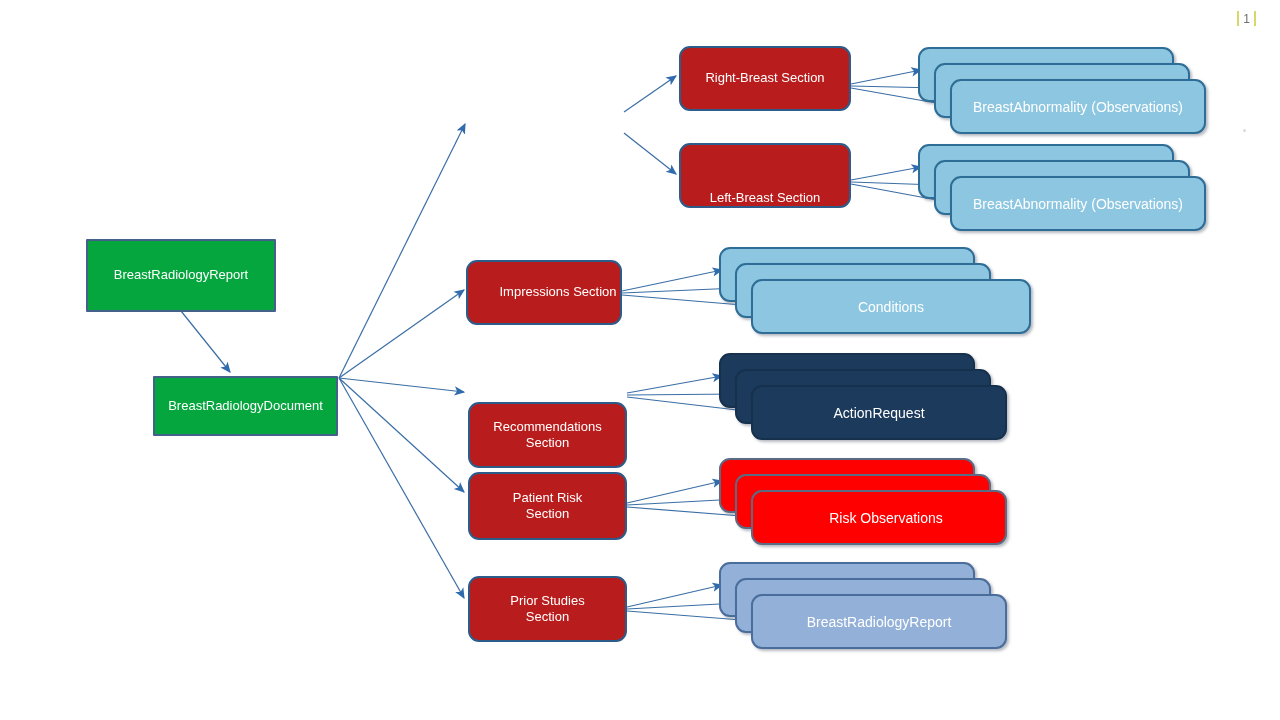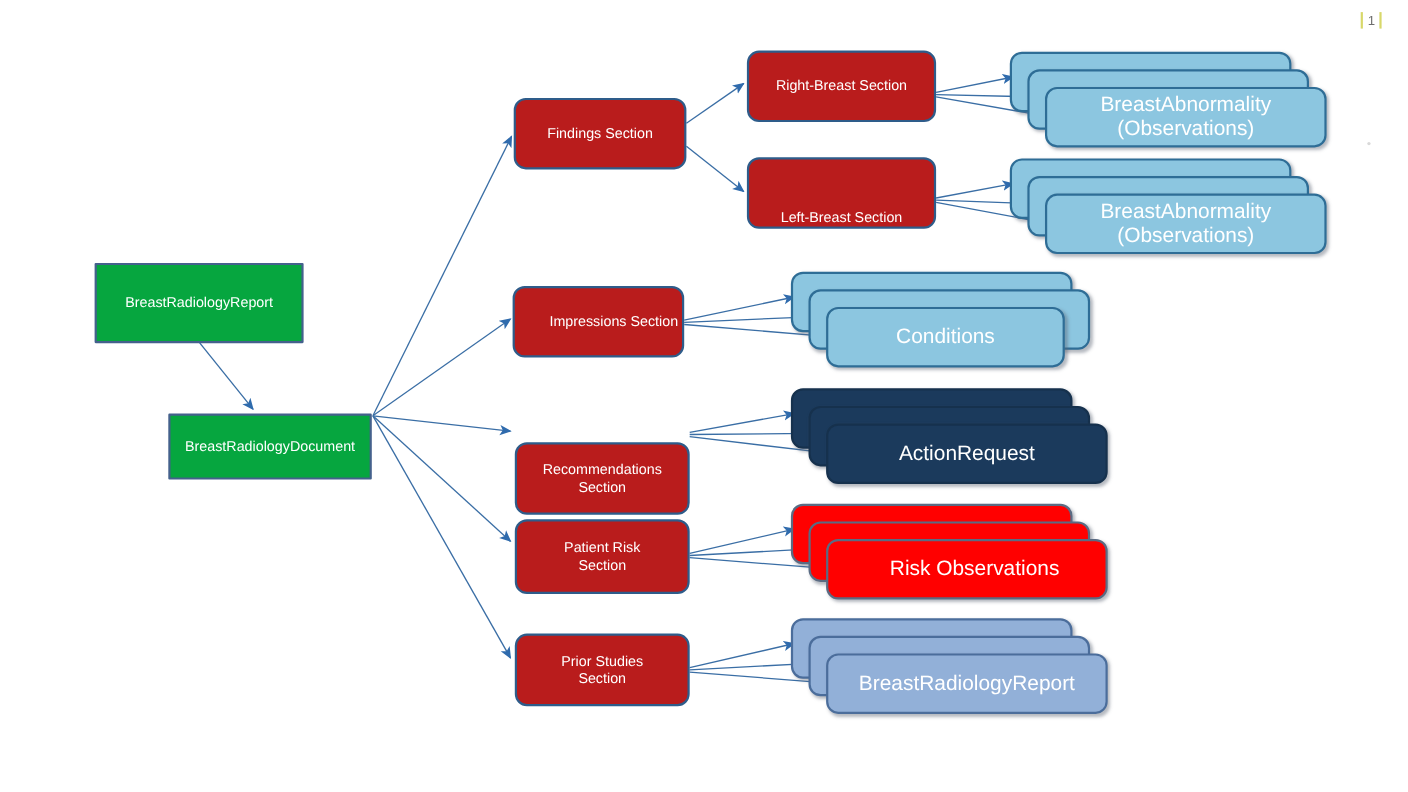--- a/index.html
+++ b/index.html
@@ -68,21 +68,21 @@
     position: absolute;
     box-sizing: border-box;
     border-radius: 11px;
     border: 2px solid #2E5C8A;
     box-shadow: 2px 2px 3px rgba(90,100,115,0.45);
     display: flex;
     align-items: center;
     justify-content: center;
     text-align: center;
     color: #ffffff;
-    font-size: 19px;
+    font-size: 14px;
   }
   .stack .card.c0 { left: 0px;  top: 0px;  }
   .stack .card.c1 { left: 16px; top: 16px; }
   .stack .card.c2 { left: 32px; top: 32px; }
 
   
   .stack.lightblue .card { background: #8CC6E0; border-color: #2E6D96; }
   .stack.navy      .card { background: #1B3A5C; border-color: #16314D; }
   .stack.red       .card { background: #FF0000; border-color: #5A6B83; padding-left: 14px; }
   .stack.slate     .card { background: #92B0D8; border-color: #4B6D9B; }
@@ -169,23 +169,20 @@
   </svg>
 
   <div class="node green" style="left:86px; top:239px; width:190px; height:73px;">
     <span>BreastRadiologyReport</span>
   </div>
 
   <div class="node green" style="left:153px; top:376px; width:185px; height:60px;">
     <span>BreastRadiologyDocument</span>
   </div>
 
-  <div class="node section" style="left:467px; top:89px; width:157px; height:65px;">
-    <span>Findings Section</span>
-  </div>
 
   <div class="node section" style="left:679px; top:46px; width:172px; height:65px;">
     <span>Right-Breast Section</span>
   </div>
 
   <div class="node section" style="left:679px; top:143px; width:172px; height:65px;align-items:flex-end;">
     <span>Left-Breast Section</span>
   </div>
 
   <div class="node section" style="left:466px; top:260px; width:156px; height:65px;padding-left:28px;">
@@ -219,21 +216,21 @@
     <div class="card c0" style="width:256px; height:55px;"></div>
     <div class="card c1" style="width:256px; height:55px;"></div>
     <div class="card c2" style="width:256px; height:55px;">
       <span class="card-label">BreastAbnormality (Observations)</span>
     </div>
   </div>
 
   <div class="stack lightblue" style="left:719px; top:247px; width:290px; height:100px;">
     <div class="card c0" style="width:256px; height:55px;"></div>
     <div class="card c1" style="width:256px; height:55px;"></div>
-    <div class="card c2" style="width:217px; height:55px;">
+    <div class="card c2" style="width:280px; height:55px;">
       <span class="card-label">Conditions</span>
     </div>
   </div>
 
   <div class="stack navy" style="left:719px; top:353px; width:290px; height:100px;">
     <div class="card c0" style="width:256px; height:55px;"></div>
     <div class="card c1" style="width:256px; height:55px;"></div>
     <div class="card c2" style="width:256px; height:55px;">
       <span class="card-label">ActionRequest</span>
     </div>

